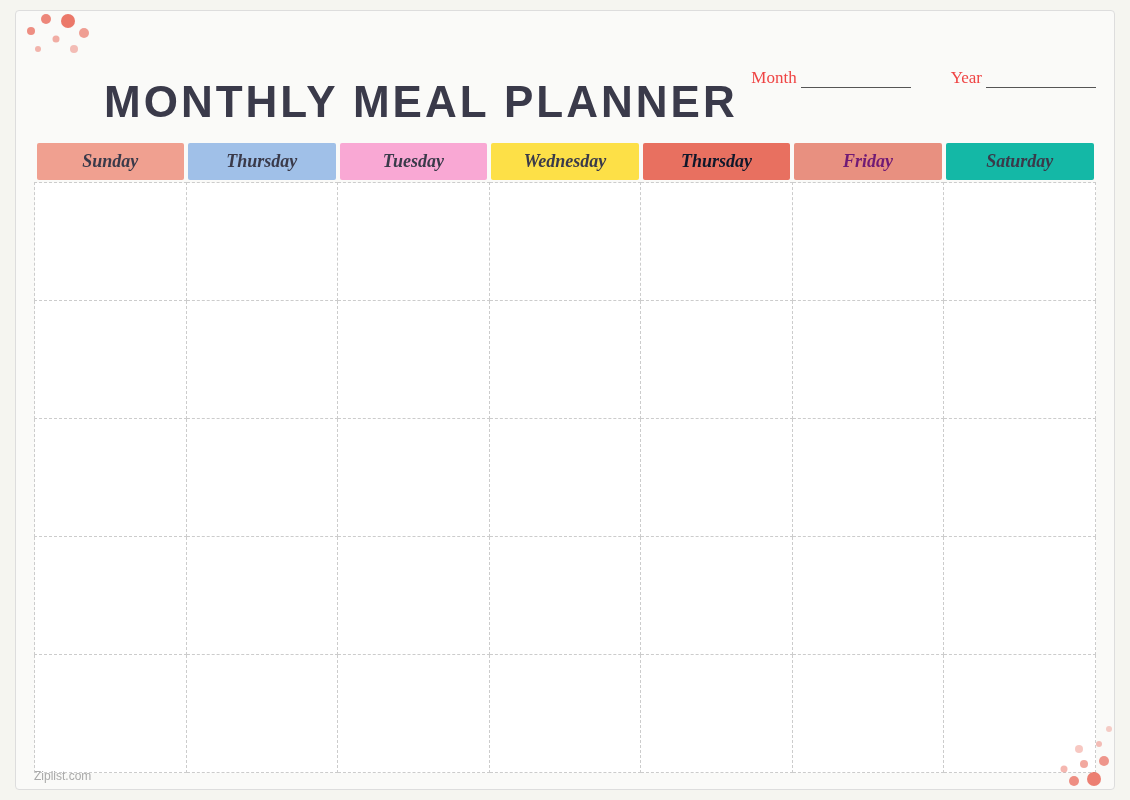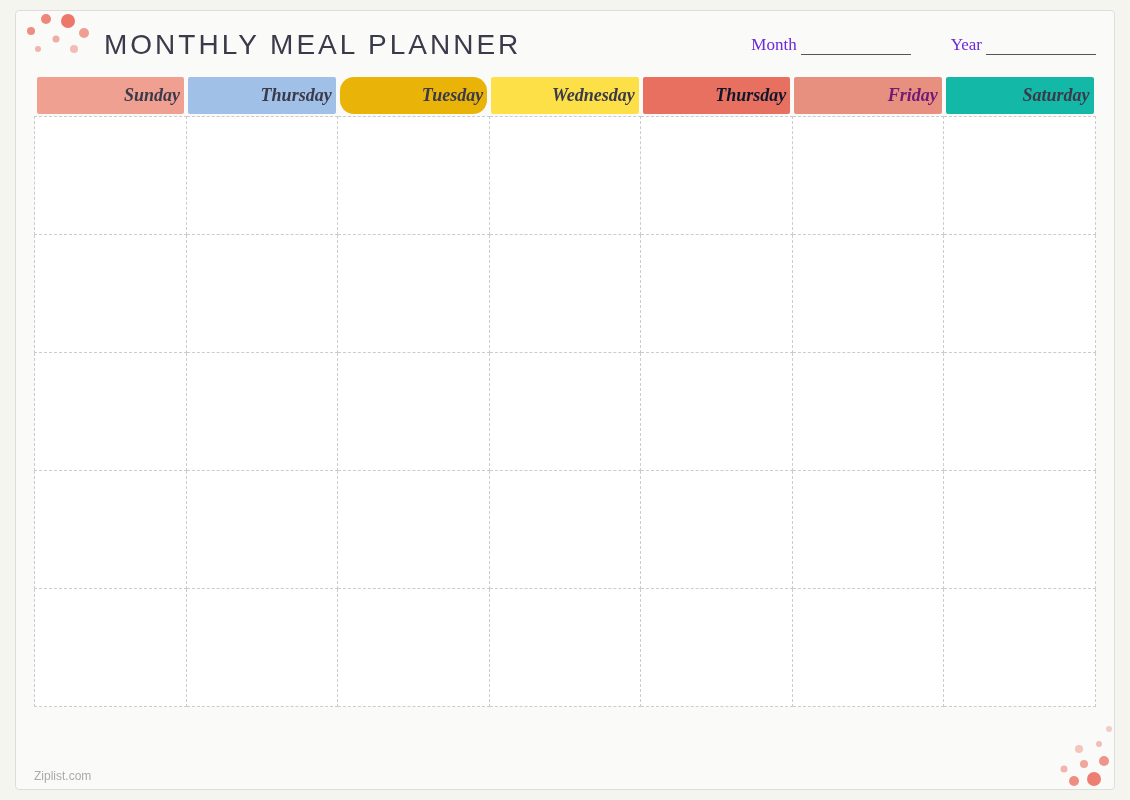--- a/index.html
+++ b/index.html
@@ -43,34 +43,35 @@
     }
 
     .header {
       display: flex;
       align-items: center;
       margin-bottom: 14px;
       padding-left: 70px;
     }
 
     .title {
-      font-size: 28px;
-      font-weight: 400;
+      font-size: 44px;
+      font-weight: 700;
       letter-spacing: 3px;
       color: #3a3a4a;
       text-transform: uppercase;
       flex: 1;
       font-family: 'Arial Black', 'Arial', sans-serif;
+      margin-top: 48px;
     }
 
     .header-fields {
       display: flex;
       gap: 40px;
       font-size: 17px;
-      color: #6d28d9;
+      color: #ef4444;
       font-family: 'Georgia', serif;
     }
 
     .field-label {
       display: flex;
       align-items: flex-end;
       gap: 4px;
     }
 
     .field-line {
@@ -79,31 +80,31 @@
       height: 20px;
       display: inline-block;
     }
 
     .calendar {
       width: 100%;
       border-collapse: collapse;
     }
 
     .day-header {
-      text-align: right;
+      text-align: center;
       font-size: 18px;
       font-weight: bold;
       font-style: italic;
       padding: 8px 4px;
       border-radius: 2px;
     }
 
     .day-sunday    { background: #f0a090; color: #3a3a4a; }
     .day-monday    { background: #a0c0e8; color: #3a3a4a; }
-    .day-tuesday   { background: #eab308; color: #3a3a4a; border-radius: 14px; }
+    .day-tuesday   { background: #f9a8d4; color: #3a3a4a; }
     .day-wednesday { background: #fde047; color: #3a3a4a; }
     .day-thursday  { background: #e87060; color: #0f172a; }
     .day-friday    { background: #e89080; color: #701a75; }
     .day-saturday  { background: #14b8a6; color: #3a3a4a; }
 
     .calendar th {
       padding: 2px;
     }
 
     .calendar td {

